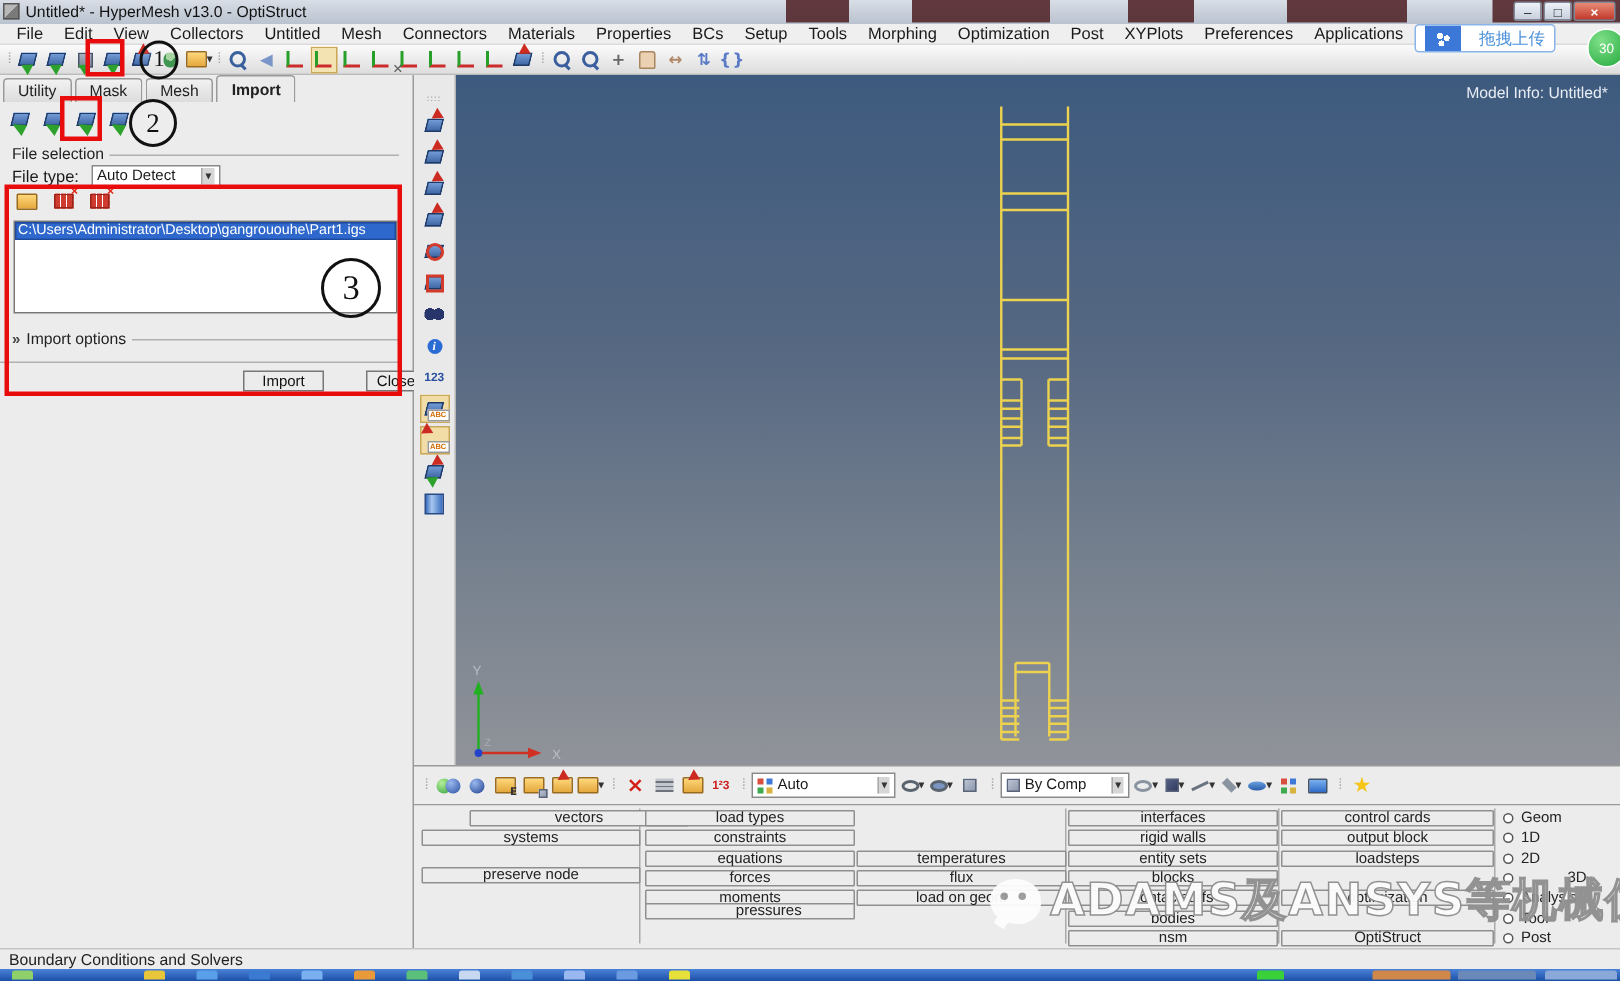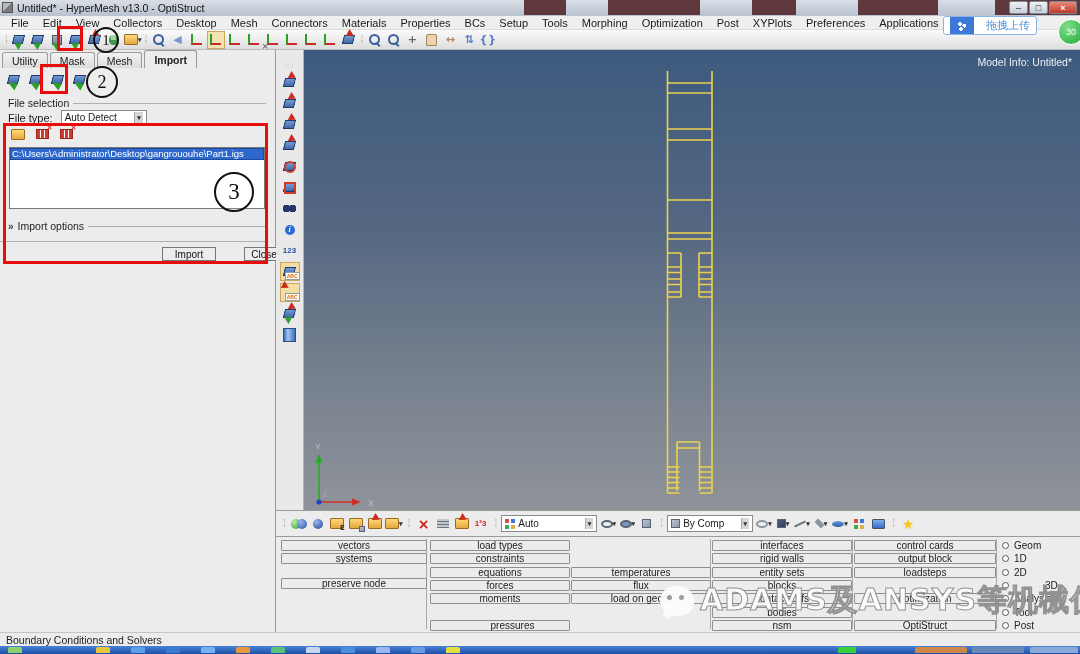--- a/index.html
+++ b/index.html
@@ -181,21 +181,21 @@
       <span class="wb close">×</span>
     </div>
   </div>
 
   <div id="menubar">
 
   <span class="mi">File</span>
       <span class="mi">Edit</span>
       <span class="mi">View</span>
       <span class="mi">Collectors</span>
-      <span class="mi">Desktop</span>
+      <span class="mi">Untitled</span>
       <span class="mi">Mesh</span>
       <span class="mi">Connectors</span>
       <span class="mi">Materials</span>
       <span class="mi">Properties</span>
       <span class="mi">BCs</span>
       <span class="mi">Setup</span>
       <span class="mi">Tools</span>
       <span class="mi">Morphing</span>
       <span class="mi">Optimization</span>
       <span class="mi">Post</span>
@@ -545,31 +545,31 @@
         </span>
       </span>
   </div>
 
   <div id="bpanel">
     <div class="pdiv" style="left:150px"></div>
     <div class="pdiv" style="left:434px"></div>
     <div class="pdiv" style="left:576px"></div>
     <div class="pdiv" style="left:720px"></div>
     <div class="pcol" style="left:5px;width:146px">
-        <button class="pbtn" style="top: 3px;">vectors</button>
+        <button class="pbtn" style="top: 3px; margin-left: 32px;">vectors</button>
         <button class="pbtn" style="top: 16.3px;">systems</button>
         <button class="pbtn" style="top: 41px;">preserve node</button>
       </div>
     <div class="pcol" style="left:154px;width:140px">
         <button class="pbtn" style="top: 3px;">load types</button>
         <button class="pbtn" style="top: 16.3px;">constraints</button>
         <button class="pbtn" style="top: 29.6px;">equations</button>
         <button class="pbtn" style="top: 42.9px;">forces</button>
         <button class="pbtn" style="top: 56.2px;">moments</button>
-        <button class="pbtn" style="top: 83px; padding-left: 25px;">pressures</button>
+        <button class="pbtn" style="top: 65px; padding-left: 25px;">pressures</button>
       </div>
     <div class="pcol" style="left:295px;width:140px">
         <button class="pbtn" style="top: 29.6px;">temperatures</button>
         <button class="pbtn" style="top: 42.9px;">flux</button>
         <button class="pbtn" style="top: 56.2px;">load on geom</button>
       </div>
     <div class="pcol" style="left:436px;width:140px">
         <button class="pbtn" style="top: 3px;">interfaces</button>
         <button class="pbtn" style="top: 16.3px;">rigid walls</button>
         <button class="pbtn" style="top: 29.6px;">entity sets</button>

